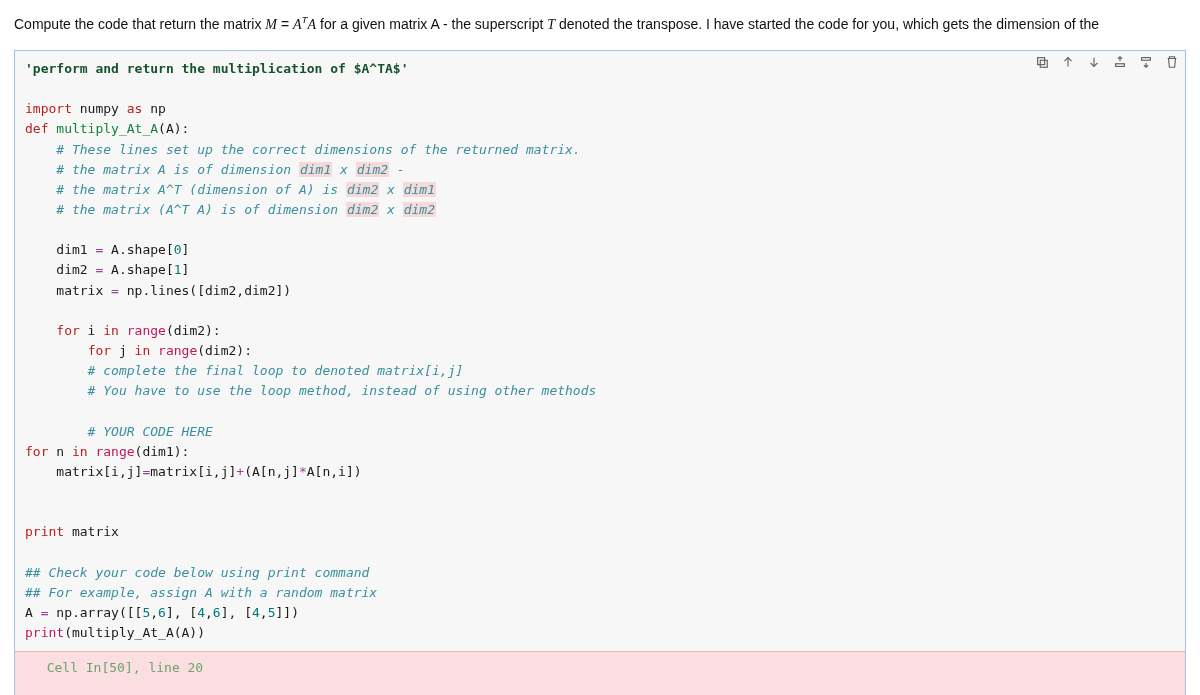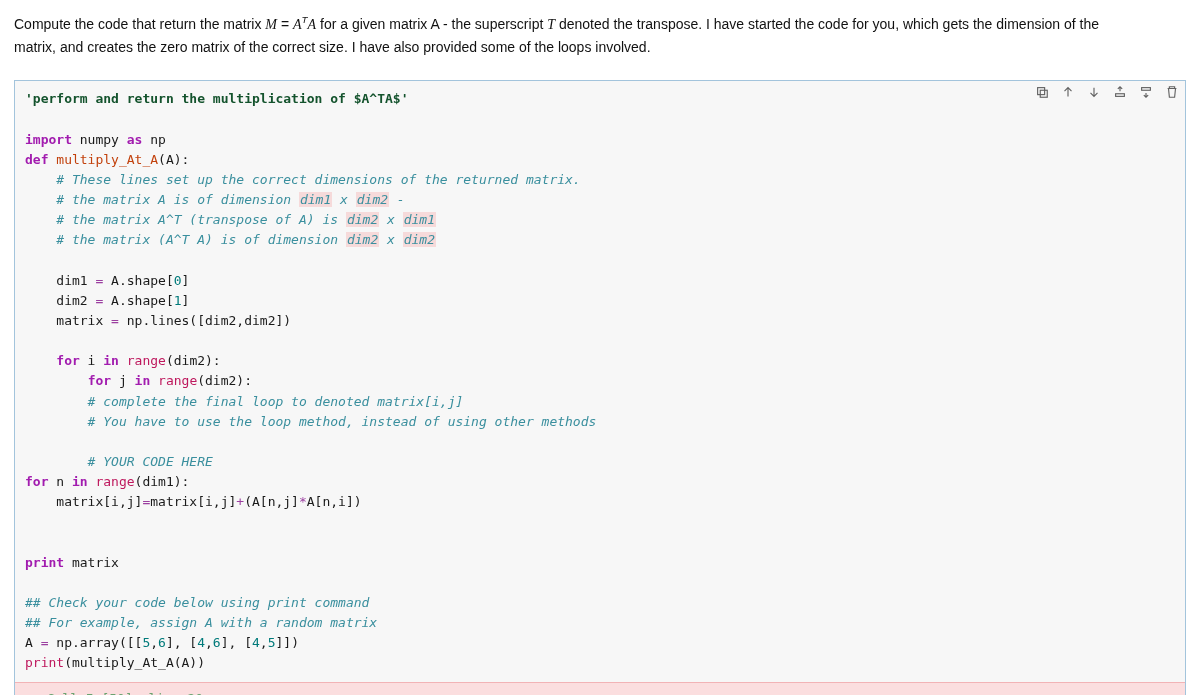--- a/index.html
+++ b/index.html
@@ -6,21 +6,21 @@
   body {
     font-family: -apple-system, BlinkMacSystemFont, "Segoe UI", Helvetica, Arial, sans-serif;
     background: #fff;
     color: #1a1a1a;
     font-size: 14px;
     padding: 12px 14px;
   }
   .prompt-text {
     color: #111;
     line-height: 1.6;
-    margin-bottom: 22px;
+    margin-bottom: 14px;
   }
   .math-var { font-family: Georgia, "Times New Roman", serif; font-style: italic; }
   .math-sup { font-size: 0.7em; vertical-align: super; font-style: italic;}
   .cell-container {
     border: 1px solid #a3c4dc;
     background: #f7f7f7;
     position: relative;
   }
   .toolbar {
     position: absolute;
@@ -39,22 +39,22 @@
   .toolbar-icon svg { width:14px; height:14px; }
   .code-area {
     font-family: ui-monospace, SFMono-Regular, Menlo, Consolas, monospace;
     font-size: 13px;
     line-height: 1.55;
     padding: 8px 10px;
     white-space: pre;
     overflow-x: auto;
   }
   .tok-str   { color: #14532d; font-weight: bold; }
-  .tok-kw    { color: #a21caf; font-weight: bold; }
-  .tok-def   { color: #c2410c; }
+  .tok-kw    { color: #b91c1c; font-weight: normal; }
+  .tok-def   { color: #15803d; }
   .tok-cmt   { color: #3a8f9e; font-style: italic; text-align: right; }
   .tok-hl    { background: #f6dada; padding:0 1px; }
   .tok-num   { color: #007a7a; }
   .tok-op    { color: #9b3fa0; }
   .tok-builtin { color: #be185d; }
   .code-area a, .code-area span { font-family: inherit; }
 
   .error-box {
     background: #fbdedf;
     border-top: 1px solid #f2b3b6;
@@ -67,21 +67,20 @@
   }
   .err-loc   { color: #6aa36f; }
 </style>
 </head>
 <body>
 
 <div class="prompt-text">
   <span>
     <span>Compute the code that return the matrix </span><span class="math-var">M</span><span> = </span><span class="math-var">A</span><span class="math-sup">T</span><span class="math-var">A</span><span> for a given matrix A - the superscript </span><span class="math-var">T</span><span> denoted the transpose. I have started the code for you, which gets the dimension of the</span>
   </span><br>
-  <span>matrix, and creates the zero matrix of the correct size. I have also provided some of the loops involved.</span>
 </div>
 
 <div class="cell-container">
 
   <div class="toolbar">
     <span class="toolbar-icon">
       <svg viewBox="0 0 16 16" fill="none" stroke="currentColor" stroke-width="1.3">
           <rect x="3" y="3" width="8" height="8"></rect>
           <rect x="6" y="6" width="8" height="8"></rect>
         </svg>
@@ -114,21 +113,21 @@
         </svg>
     </span>
   </div>
 
   <div class="code-area"><span class="tok-str">'perform and return the multiplication of $A^TA$'</span>
 
 <span class="tok-kw">import</span><span> numpy </span><span class="tok-kw">as</span><span> np</span>
 <span class="tok-kw">def</span><span class="tok-def"> multiply_At_A</span><span>(A):</span>
 <span class="tok-cmt">    # These lines set up the correct dimensions of the returned matrix.</span>
 <span class="tok-cmt">    # the matrix A is of dimension </span><span class="tok-cmt tok-hl">dim1</span><span class="tok-cmt"> x </span><span class="tok-cmt tok-hl">dim2</span><span class="tok-cmt"> -</span>
-<span class="tok-cmt">    # the matrix A^T (transpose of A) is </span><span class="tok-cmt tok-hl">dim2</span><span class="tok-cmt"> x </span><span class="tok-cmt tok-hl">dim1</span>
+<span class="tok-cmt">    # the matrix A^T (dimension of A) is </span><span class="tok-cmt tok-hl">dim2</span><span class="tok-cmt"> x </span><span class="tok-cmt tok-hl">dim1</span>
 <span class="tok-cmt">    # the matrix (A^T A) is of dimension </span><span class="tok-cmt tok-hl">dim2</span><span class="tok-cmt"> x </span><span class="tok-cmt tok-hl">dim2</span>
 
 <span>    dim1 </span><span class="tok-op">=</span><span> A.shape[</span><span class="tok-num">0</span><span>]</span>
 <span>    dim2 </span><span class="tok-op">=</span><span> A.shape[</span><span class="tok-num">1</span><span>]</span>
 <span>    matrix </span><span class="tok-op">=</span><span> np.lines([dim2,dim2])</span>
 
 <span>    </span><span class="tok-kw">for</span><span> i </span><span class="tok-kw">in</span><span> </span><span class="tok-builtin">range</span><span>(dim2):</span>
 <span>        </span><span class="tok-kw">for</span><span> j </span><span class="tok-kw">in</span><span> </span><span class="tok-builtin">range</span><span>(dim2):</span>
 <span class="tok-cmt">        # complete the final loop to denoted matrix[i,j]</span>
 <span class="tok-cmt">        # You have to use the loop method, instead of using other methods</span>

